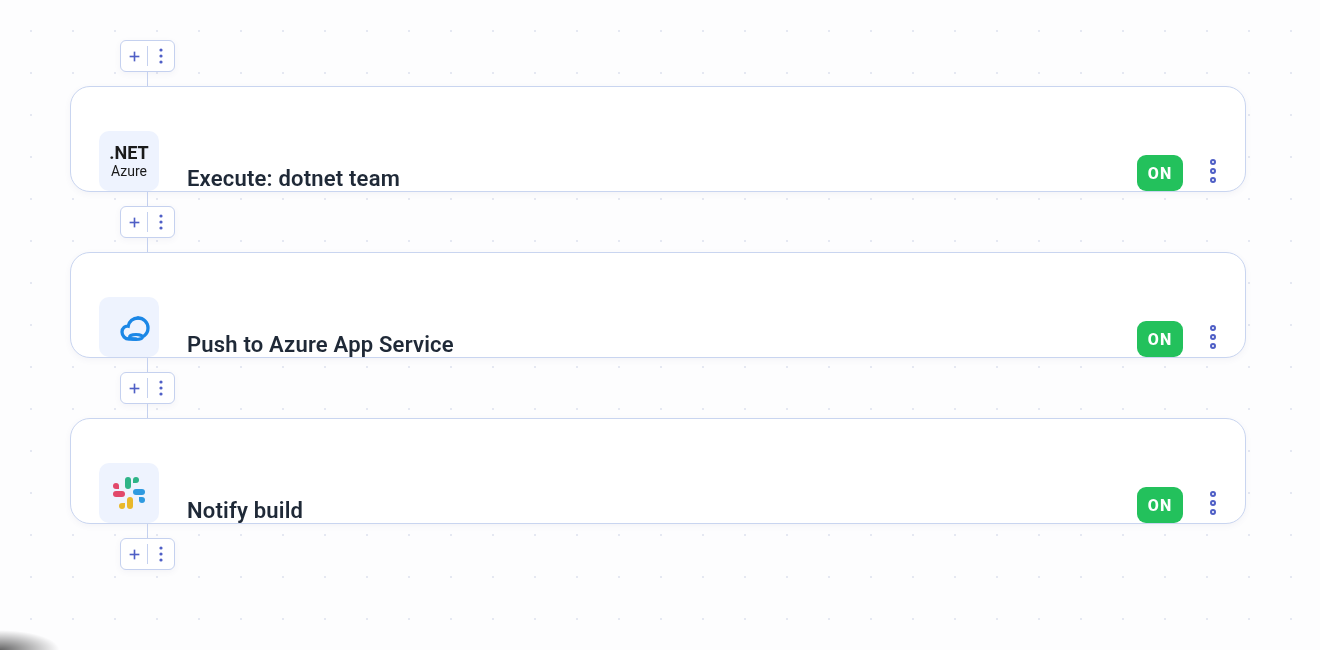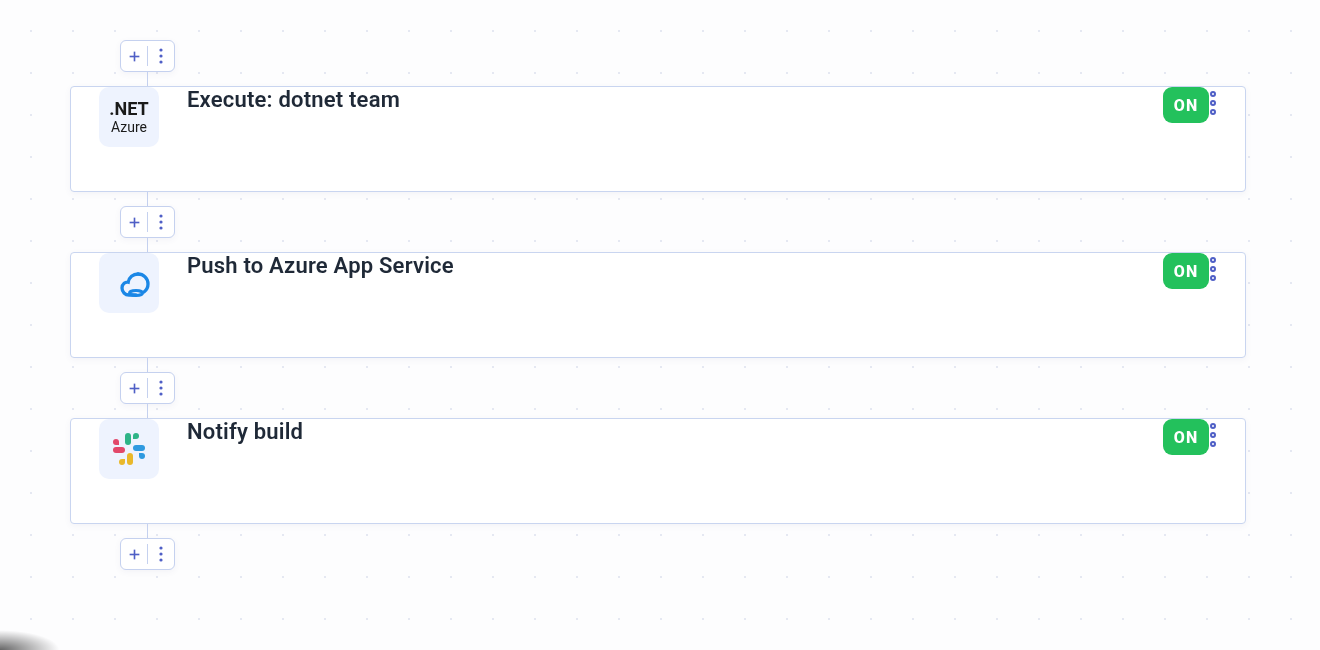--- a/index.html
+++ b/index.html
@@ -36,34 +36,34 @@
   }
   .add-menu .plus,.add-menu .vdots{
     width:26px;display:flex;align-items:center;justify-content:center;
     color:var(--indigo);cursor:pointer;
   }
   .add-menu .sep{width:0;border-left:1px solid var(--border);margin:5px 0}
   .plus svg,.vdots svg{display:block}
 
   .card{
     width:1176px;height:106px;
-    border:1.5px solid var(--card-border);border-radius:4px;background:#fff;
+    border:1.5px solid var(--card-border);border-radius:20px;background:#fff;
     box-shadow:var(--shadow);
-    display:flex;align-items:flex-start;
+    display:flex;align-items:flex-end;
     padding:0 28px;box-sizing:border-box;
     cursor:pointer;
   }
   .card .icon{
     width:60px;height:60px;border-radius:10px;background:var(--icon-bg);
     display:flex;align-items:center;justify-content:center;flex-shrink:0;
   }
   .card .label{
     flex:1;font-size:22px;font-weight:600;margin-left:28px;letter-spacing:.2px;
   }
-  .right{display:flex;align-items:center;}
+  .right{display:flex;align-items:center;gap:26px}
   .on-badge{
     min-width:46px;height:36px;border-radius:9px;background:var(--on);
     display:flex;align-items:center;justify-content:center;
     color:#fff;font-weight:800;font-size:16px;letter-spacing:1px;
   }
   .more{color:var(--indigo);cursor:pointer}
 
   
   .dotnet{display:flex;flex-direction:column;align-items:center;line-height:1;color:#1a1a1a}
   .dotnet .top{font-size:18px;font-weight:700}

